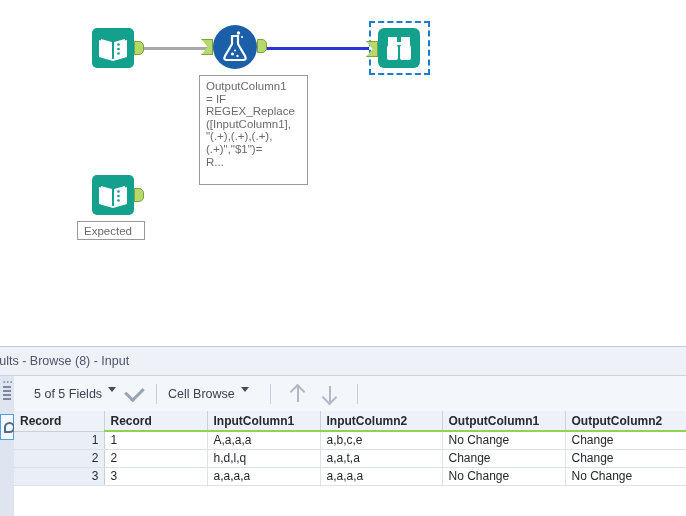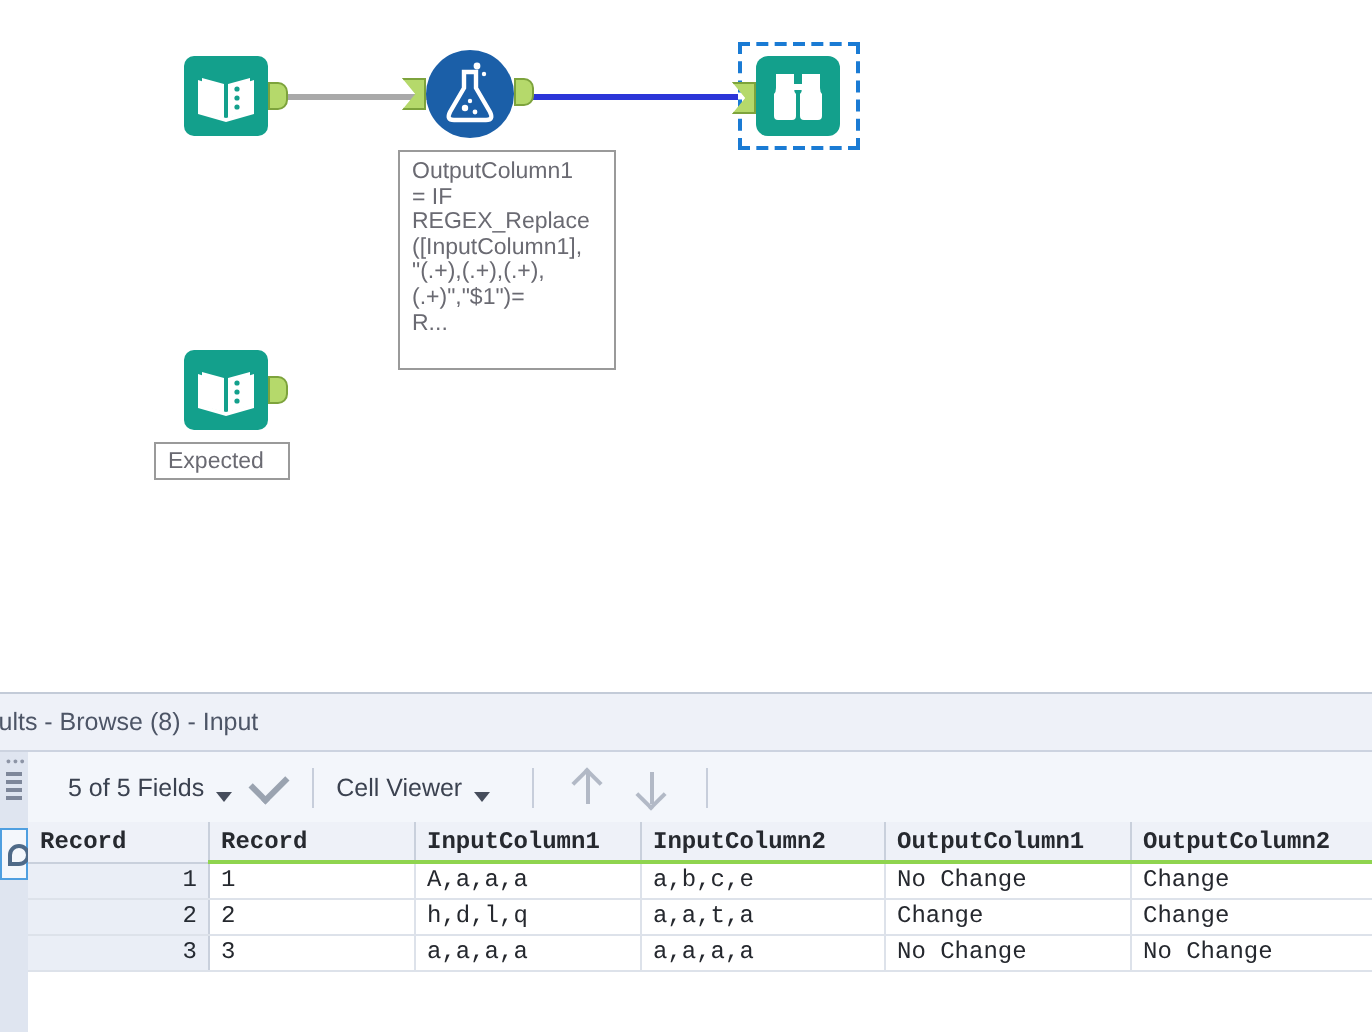--- a/index.html
+++ b/index.html
@@ -189,21 +189,21 @@
     height: 35px;
     background: #f3f6fb;
     border-bottom: 1px solid #d4dae6;
     display: flex;
     align-items: center;
     font-size: 12.5px;
     color: #3b4250;
   }
   .tb-item {
     display: flex;
-    align-items: flex-end;
+    align-items: flex-start;
     white-space: nowrap;
   }
   .caret {
     display: inline-block;
     width: 0; height: 0;
     border-left: 4px solid transparent;
     border-right: 4px solid transparent;
     border-top: 5px solid #464d5c;
     margin: 0 6px;
   }
@@ -254,21 +254,20 @@
 
   
   .grid {
     position: absolute;
     left: 14px;
     top: 64px;
     right: 0;
     bottom: 0;
     background: #ffffff;
     overflow: hidden;
-    font-family: Liberation Mono, monospace;
   }
   table.datagrid {
     border-collapse: collapse;
     table-layout: fixed;
     width: 672px;
     font-size: 12px;
   }
   table.datagrid th {
     background: #eef1f8;
     color: #26292f;
@@ -399,21 +398,21 @@
 
     <div class="toolbar">
       <div style="width:20px;"></div>
       <div class="tb-item">
         <span>5 of 5 Fields</span>
         <span class="caret"></span>
       </div>
       <span class="check"></span>
       <div class="tb-sep"></div>
       <div class="tb-item">
-        <span>Cell Viewer</span>
+        <span>Cell Browse</span>
         <span class="caret"></span>
       </div>
       <div style="width:4px;"></div>
       <div class="tb-sep"></div>
       <div class="arrow-up"></div>
       <div class="arrow-down"></div>
       <div class="tb-sep"></div>
     </div>
 
     <div class="grid">

